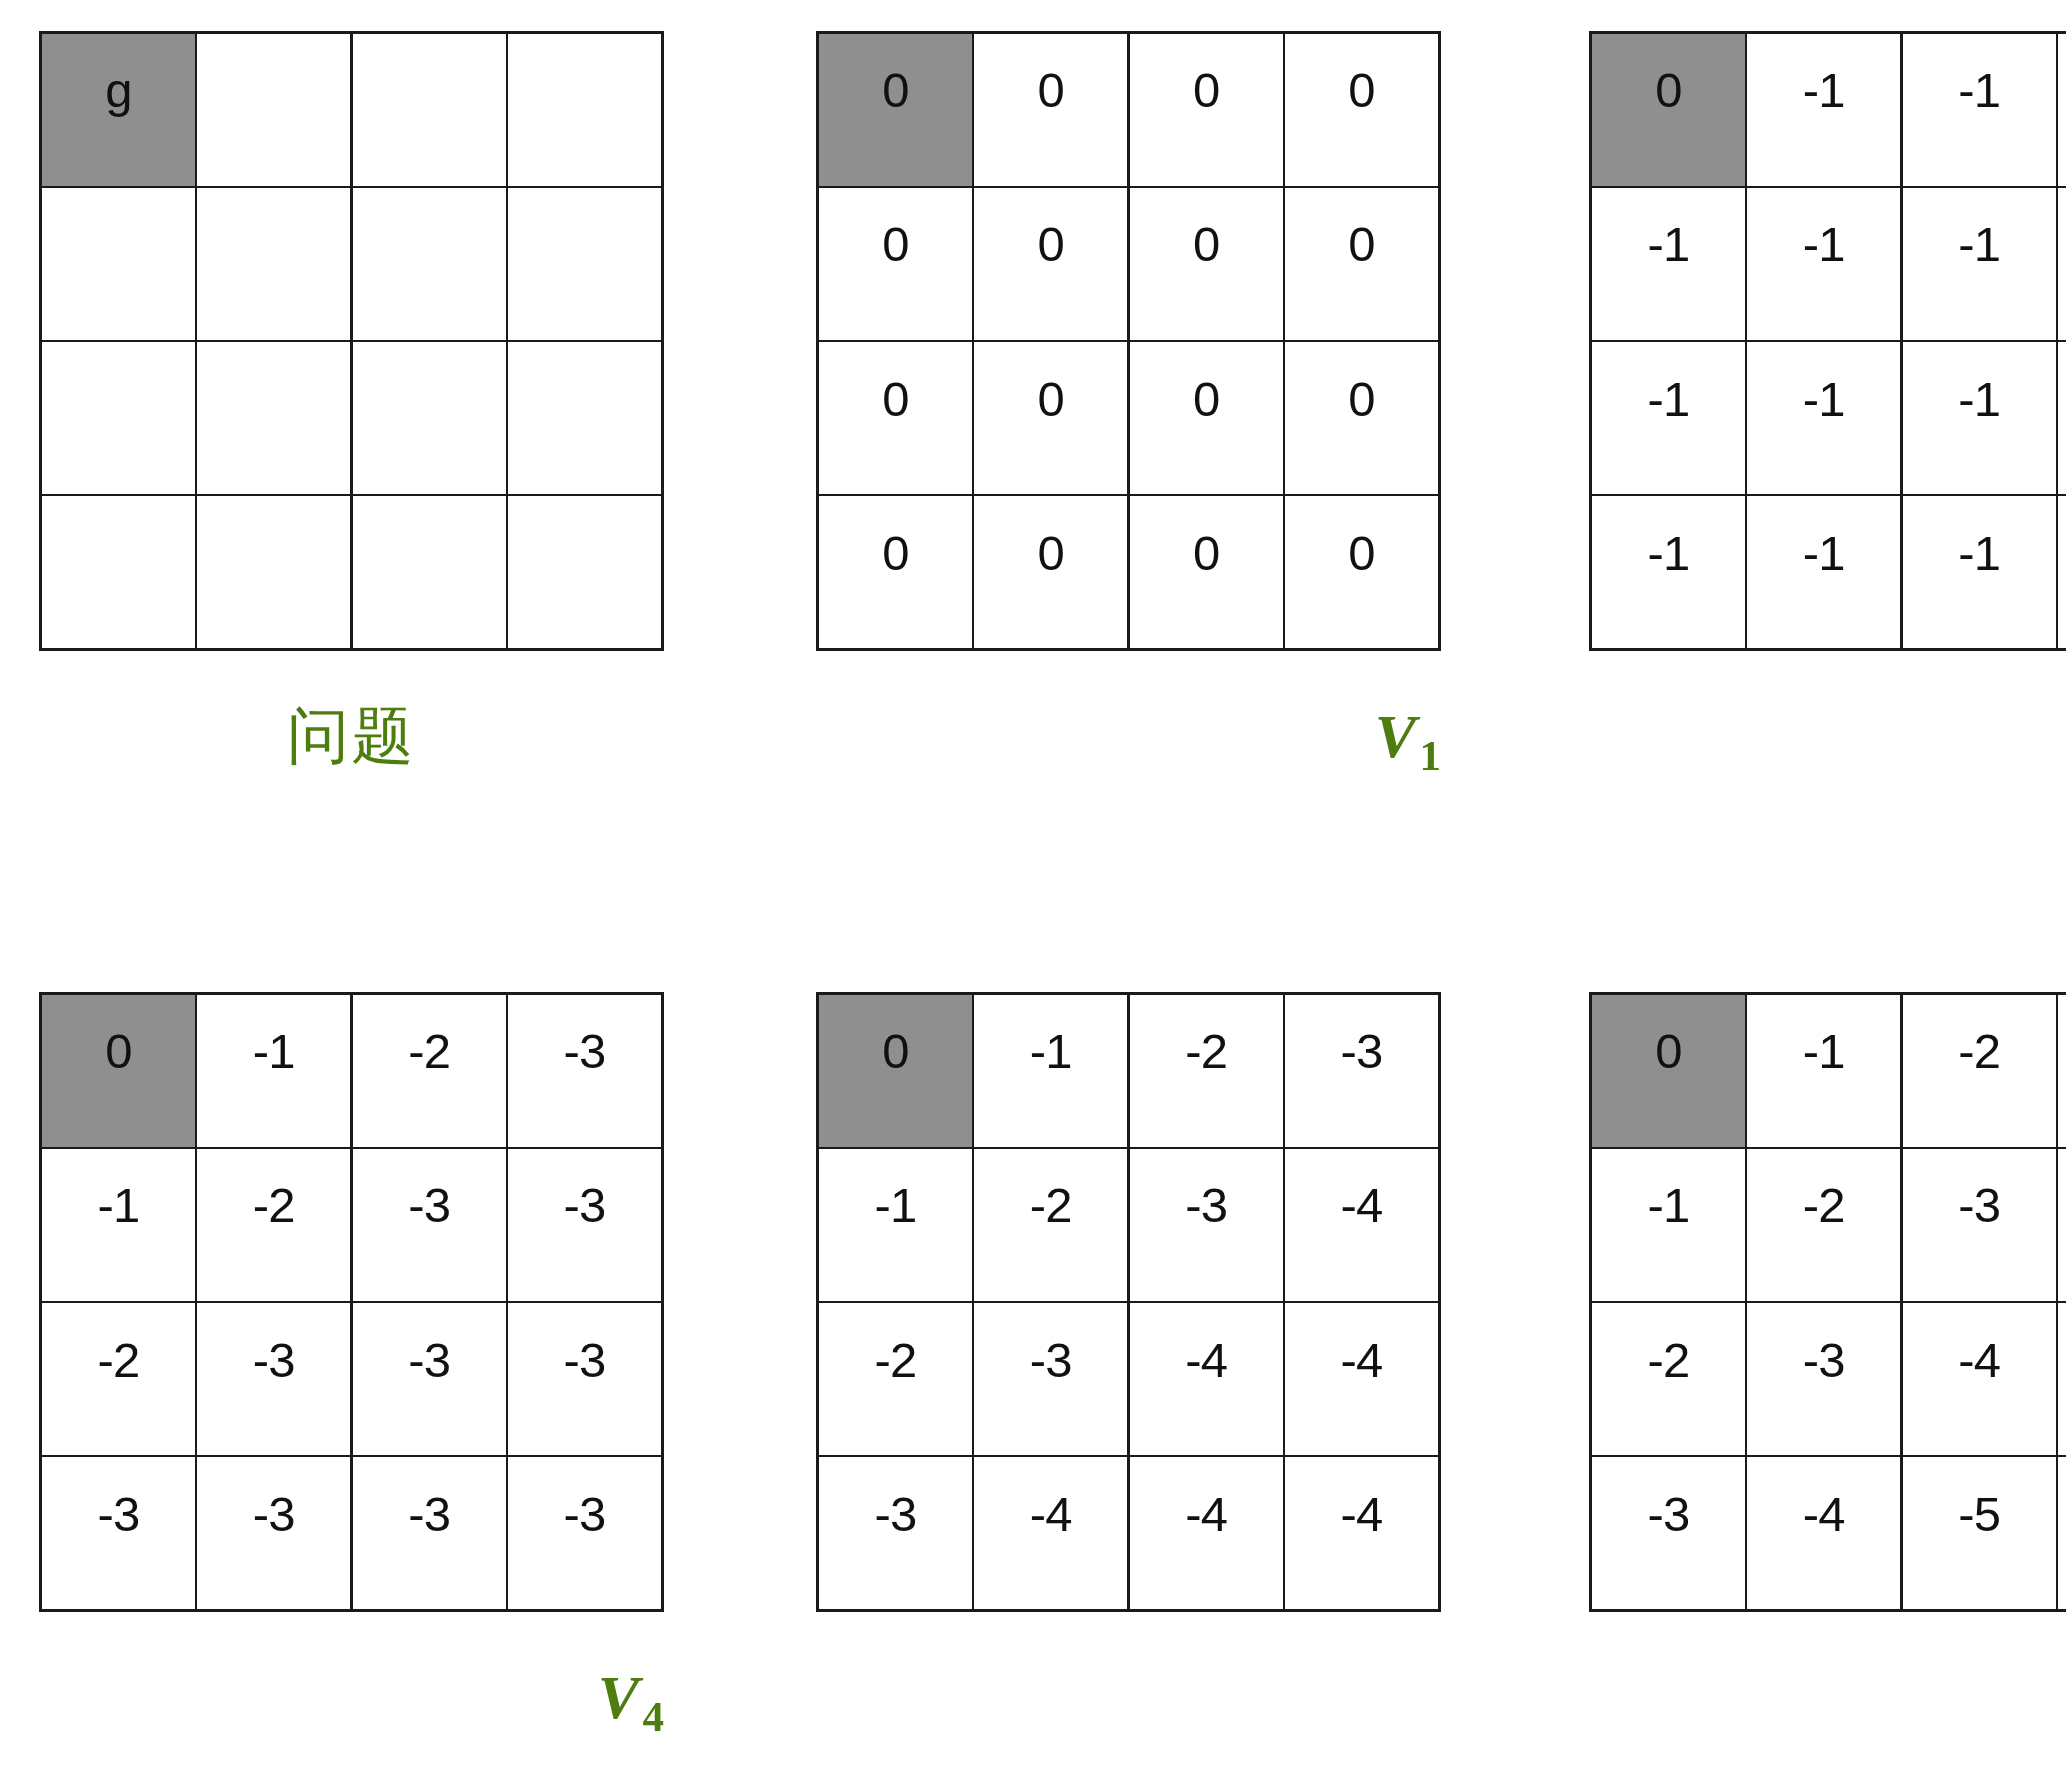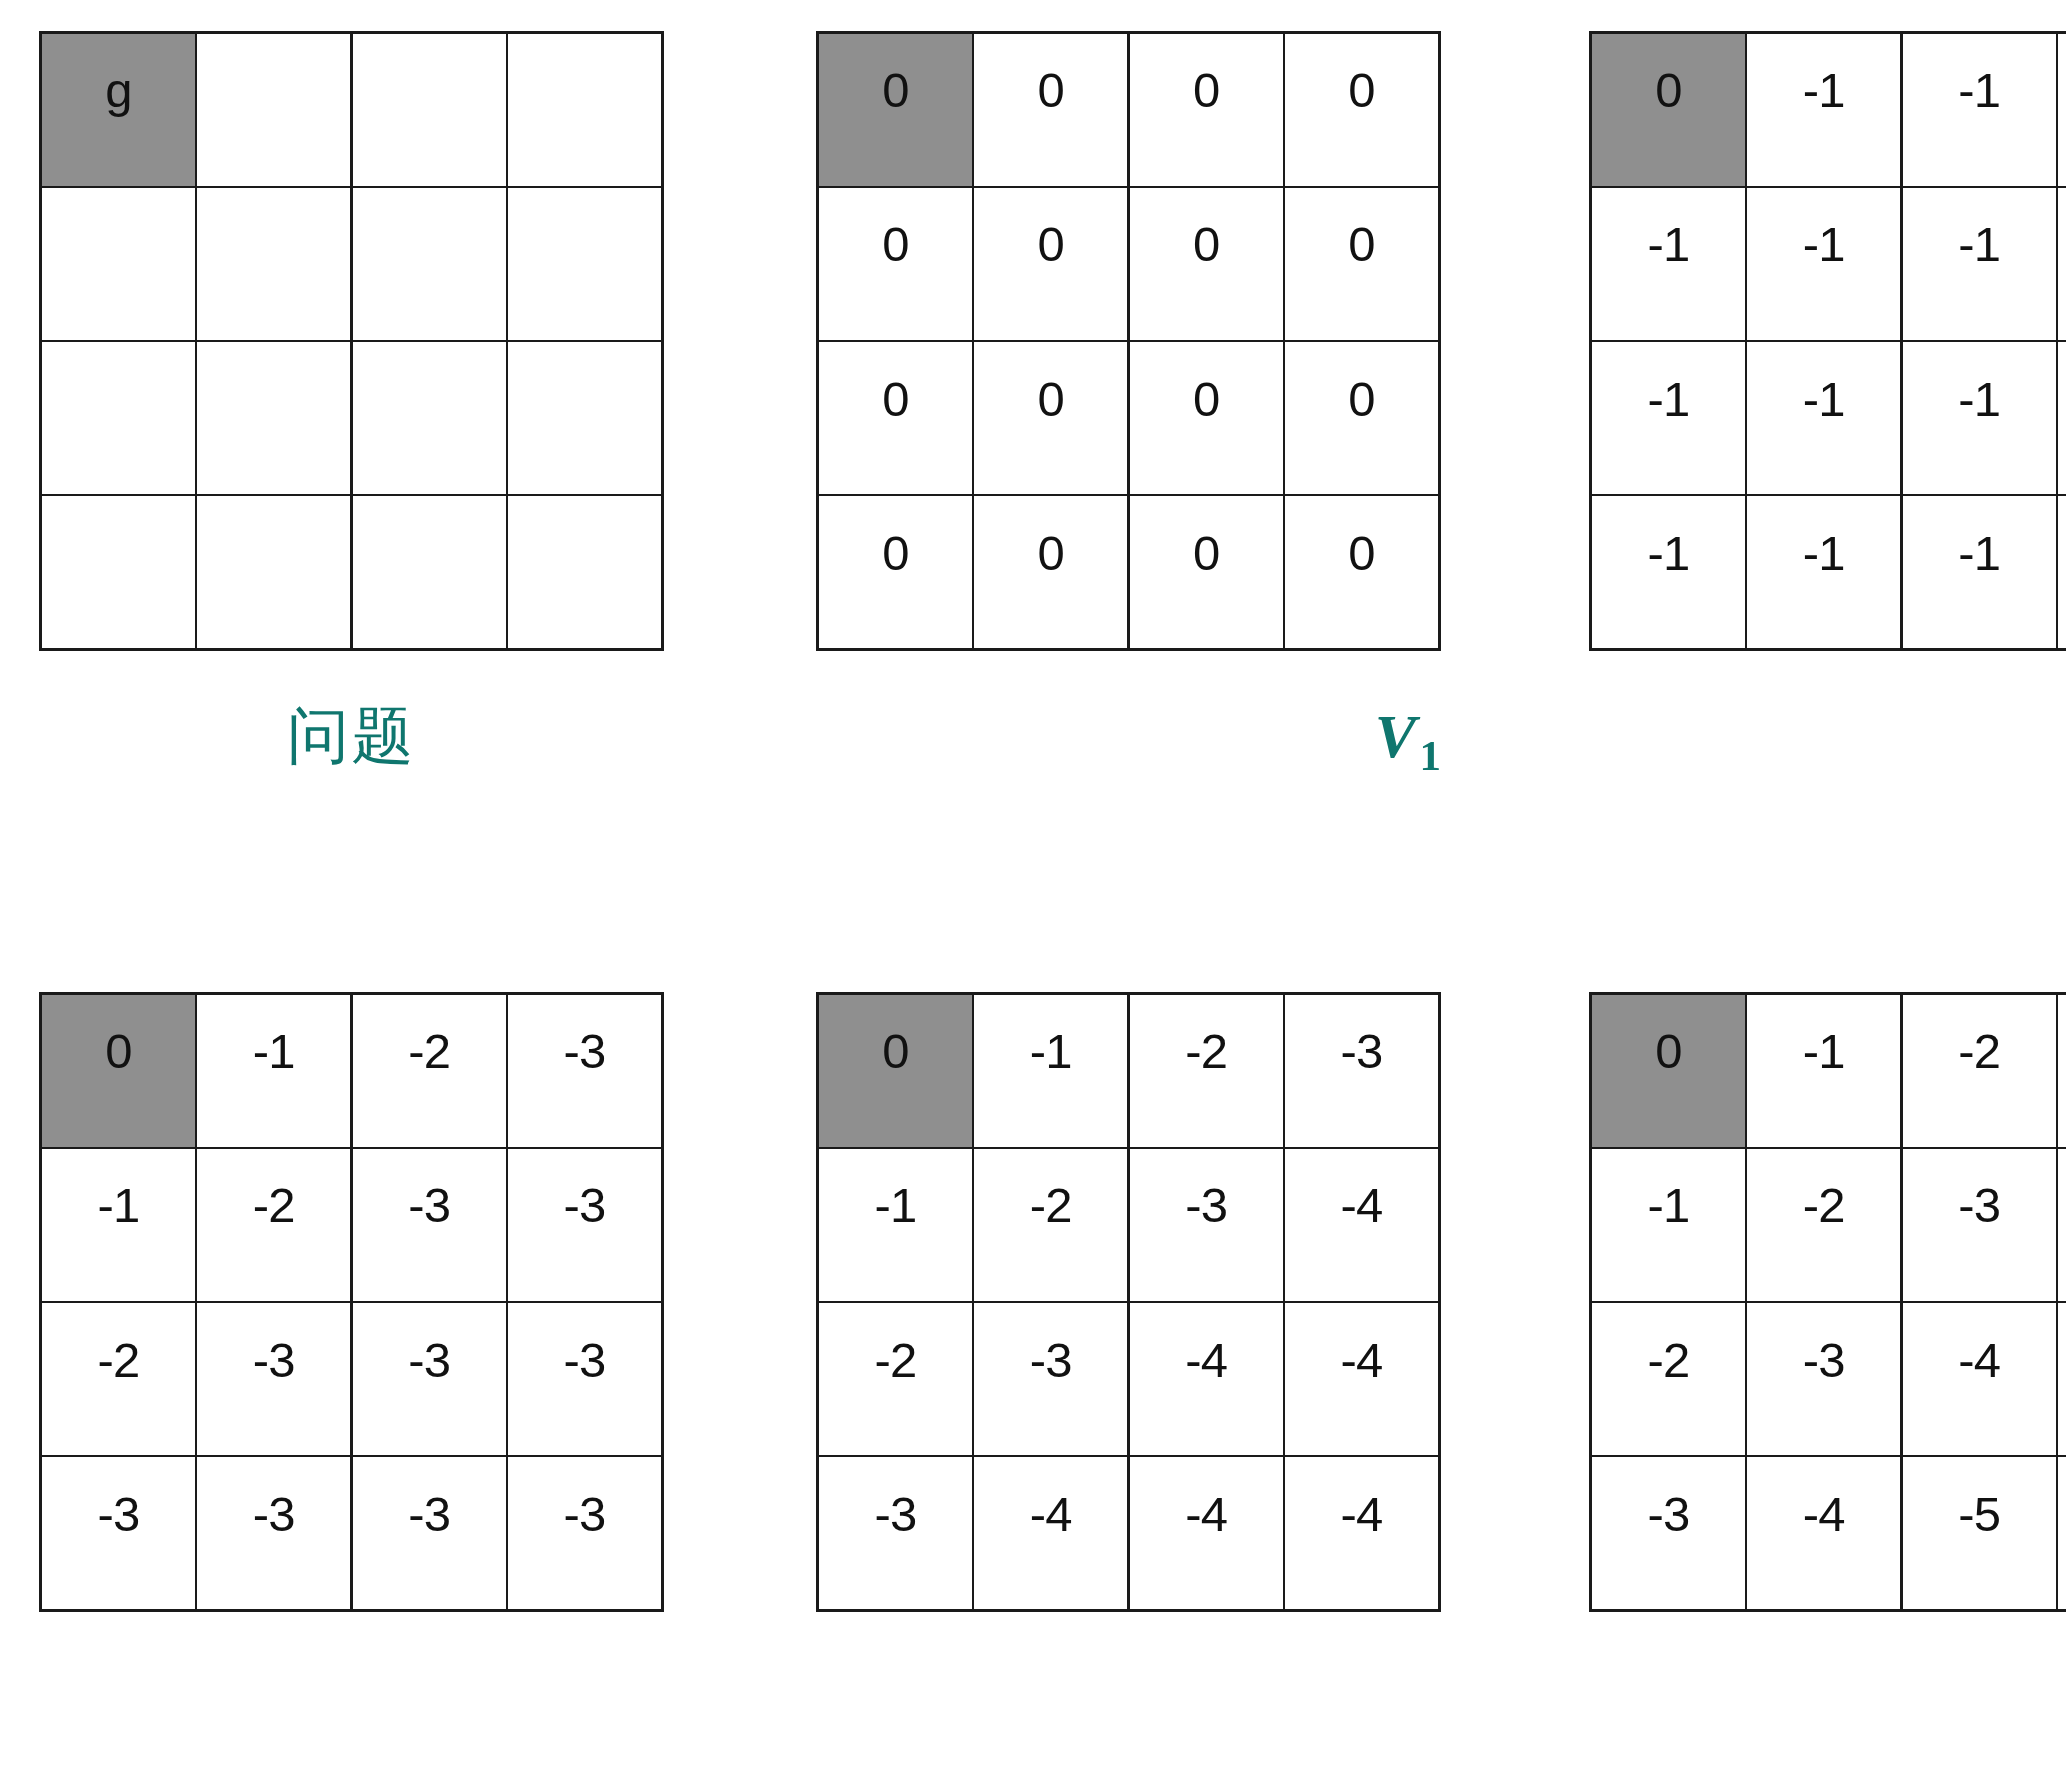--- a/index.html
+++ b/index.html
@@ -56,21 +56,21 @@
   
   .cell .val {
     position: relative;
     top: -19px;
   }
 
   .caption {
     position: absolute;
     width: 100%;
     text-align: center;
-    color: #0f766e;
+    color: #4d7c0f;
     white-space: nowrap;
   }
 
   .caption.latin {
     font-family: "Liberation Serif", serif;
     font-weight: bold;
     font-size: 62px;
     line-height: 1;
     text-align: right;
   }
@@ -291,20 +291,21 @@
         <div class="cell">
           <span class="val">-3</span>
         </div>
         <div class="cell">
           <span class="val">-3</span>
         </div>
         <div class="cell">
           <span class="val">-3</span>
         </div>
       </div>
+      <div class="caption latin" style="top: 674px;"><span class="v">V</span><span class="sub">4</span></div>
     </div>
     <div class="panel" style="left: 816px; top: 992px; width: 625px; height: 756px;">
       <div class="grid" style="width: 625px; height: 620px;">
         <div class="cell shaded">
           <span class="val">0</span>
         </div>
         <div class="cell">
           <span class="val">-1</span>
         </div>
         <div class="cell">

